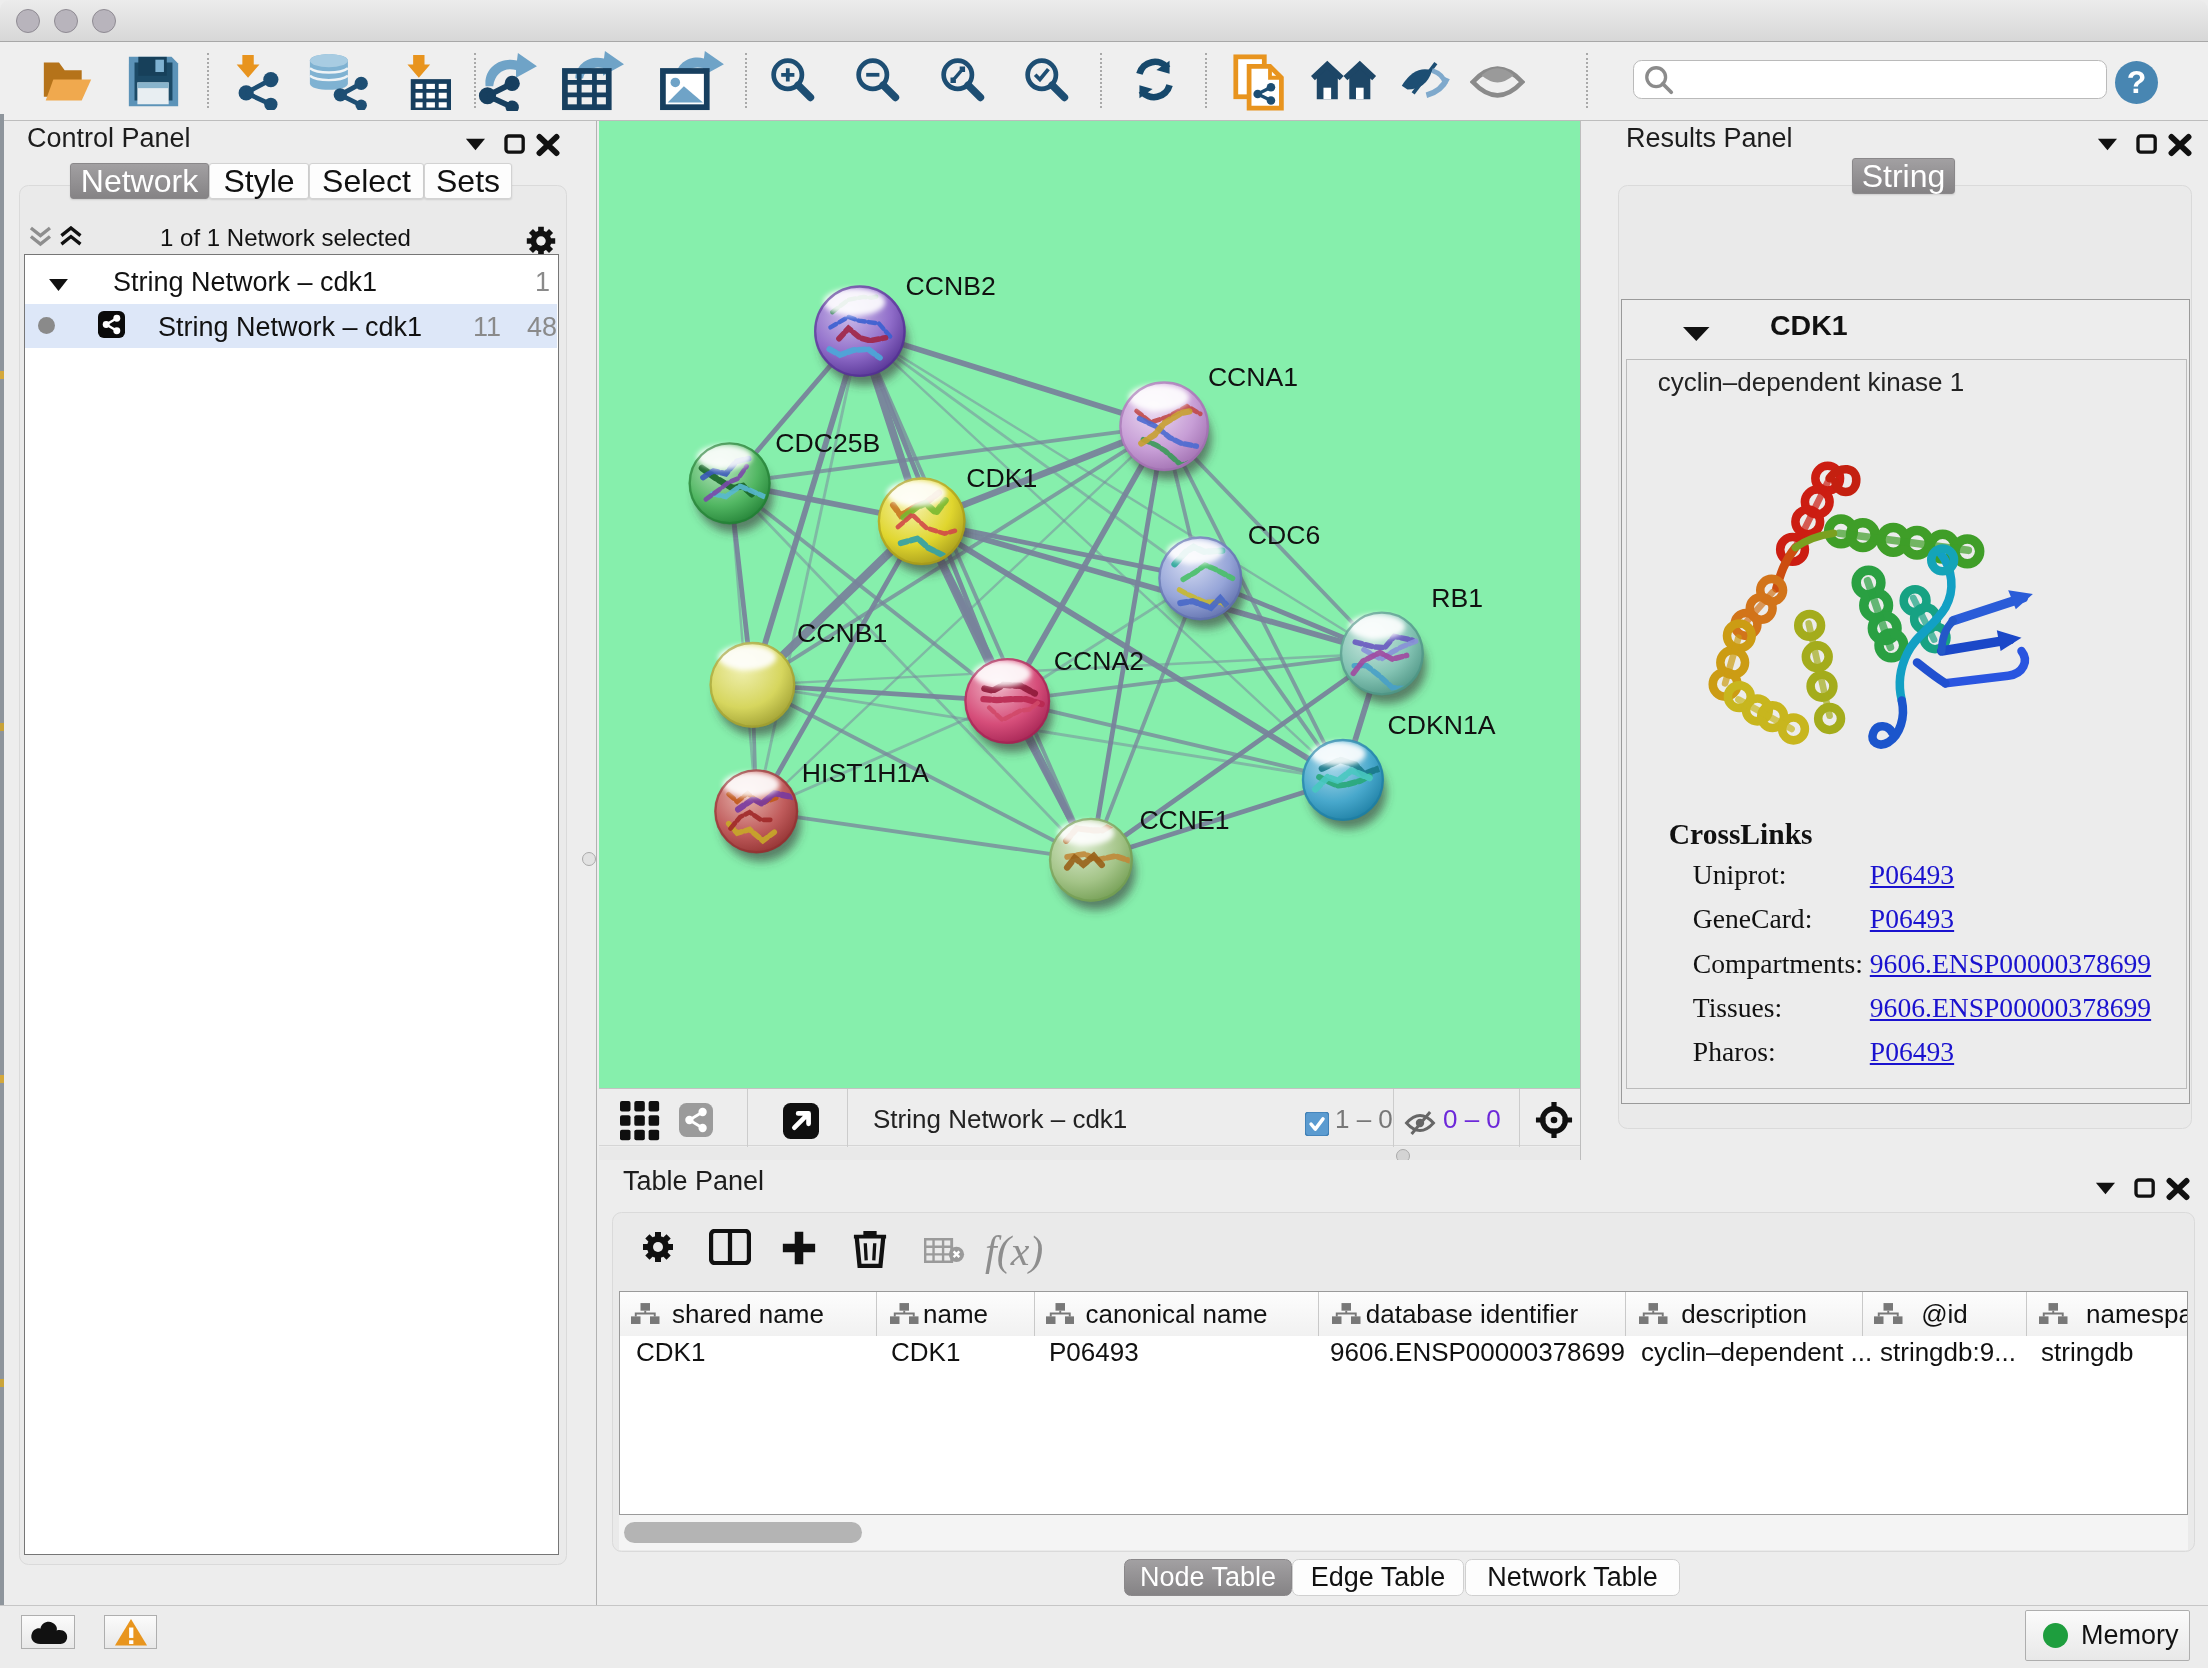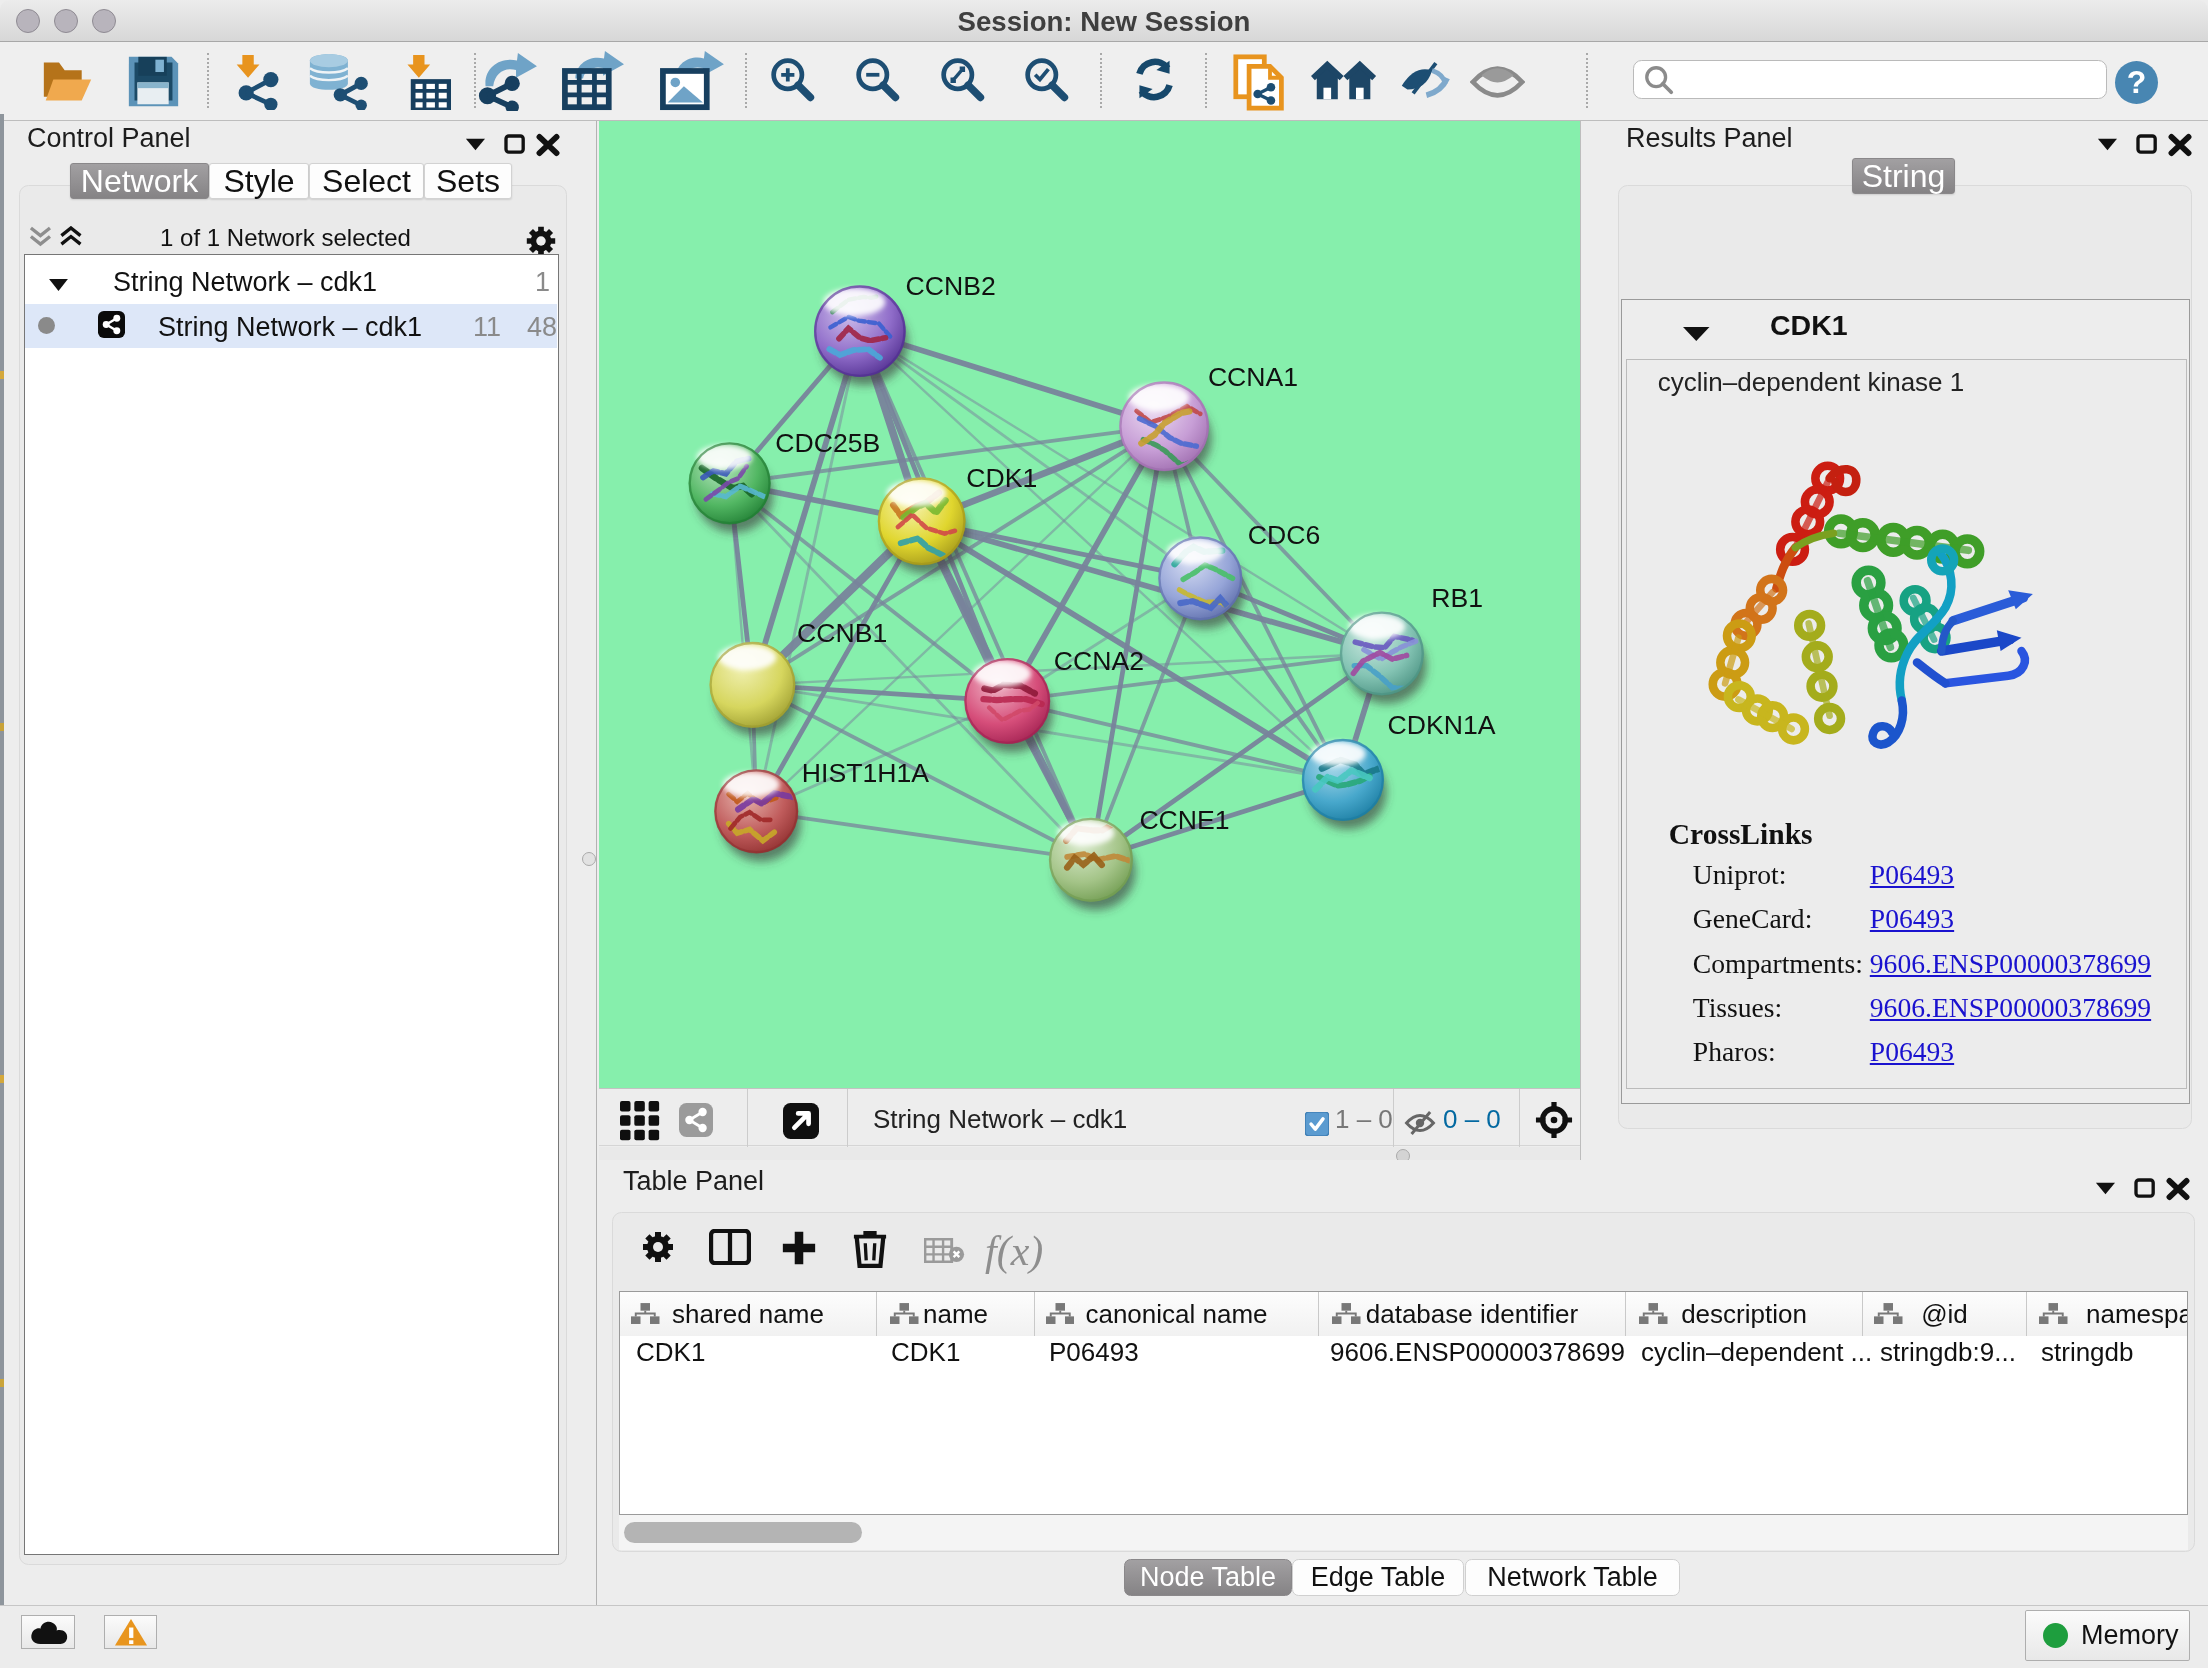--- a/index.html
+++ b/index.html
@@ -83,21 +83,20 @@
   <div style="position:absolute;left:0;top:257px;width:3.8px;height:7.6px;background:#d4a83c;"></div>
   <div style="position:absolute;left:0;top:609px;width:3.8px;height:7.6px;background:#c8a238;"></div>
   <div style="position:absolute;left:0;top:961px;width:3.8px;height:7.6px;background:#d4a83c;"></div>
   <div style="position:absolute;left:0;top:1265px;width:3.8px;height:7.6px;background:#caa43a;"></div>
 </div>
 
 <div id="titlebar" class="abs">
   <div class="tlight" style="left:16px"></div>
   <div class="tlight" style="left:54px"></div>
   <div class="tlight" style="left:92px"></div>
-  <div id="title">Session: New Session</div>
 </div>
 
 <div id="toolbar" class="abs">
   <div class="tsep" style="left:207px"></div>
   <div class="tsep" style="left:474px"></div>
   <div class="tsep" style="left:745px"></div>
   <div class="tsep" style="left:1100px"></div>
   <div class="tsep" style="left:1205px"></div>
   <div class="tsep" style="left:1586px"></div>
   <div id="ticons">
@@ -600,21 +599,21 @@
     <rect x="0" y="0" width="28" height="28" rx="5" fill="#5b9bd0" stroke="#3f7fb5" stroke-width="2"></rect>
     <path d="M7 14 L12 20 L21 8" fill="none" stroke="#fff" stroke-width="4" stroke-linecap="round" stroke-linejoin="round"></path>
   </svg>
   <div class="abs" style="left:736px; top:15px; font-size:26px; color:#777;">1 – 0</div>
   <div class="ssep" style="left:794px"></div>
   <svg class="abs" style="left:805px;top:21px" width="32" height="26" viewBox="0 0 38 30">
     <path d="M3 15 Q19 -3 35 15 Q19 33 3 15 Z" fill="none" stroke="#666" stroke-width="3.5"></path>
     <circle cx="19" cy="15" r="5" fill="#666"></circle>
     <path d="M31 2 L9 28" stroke="#666" stroke-width="3.5"></path>
   </svg>
-  <div class="abs" style="left:844px; top:15px; font-size:26px; color:#0369a1;">0 – 0</div>
+  <div class="abs" style="left:844px; top:15px; font-size:26px; color:#6d28d9;">0 – 0</div>
   <div class="ssep" style="left:920px"></div>
   <svg class="abs" style="left:936px;top:12.4px" width="38" height="38" viewBox="0 0 40 40">
     <circle cx="20" cy="20" r="12" fill="none" stroke="#0f0f0f" stroke-width="5.5"></circle>
     <path d="M20 1 L20 11 M20 29 L20 39 M1 20 L11 20 M29 20 L39 20" stroke="#0f0f0f" stroke-width="5.5"></path>
     <circle cx="20" cy="20" r="3.5" fill="#0f0f0f"></circle>
   </svg>
 </div>
 <div class="abs" style="left:599px;top:1147px;width:1609px;height:13.3px;background:#e9e9e9;">
   <div class="abs" style="left:797px;top:1.9px;width:14.3px;height:14.3px;border-radius:50%;background:#d4d4d4;border:1px solid #aaa;"></div>
 </div>

